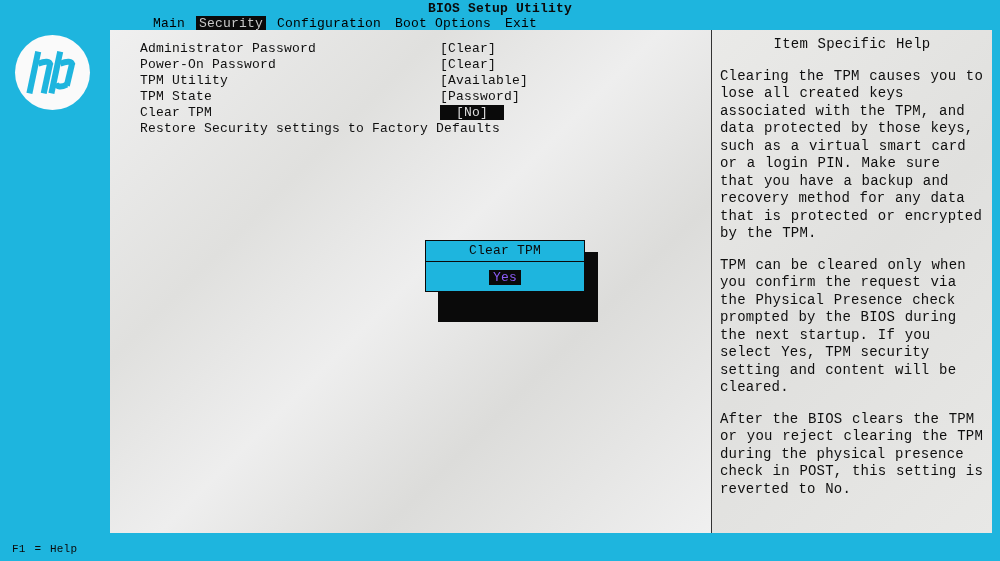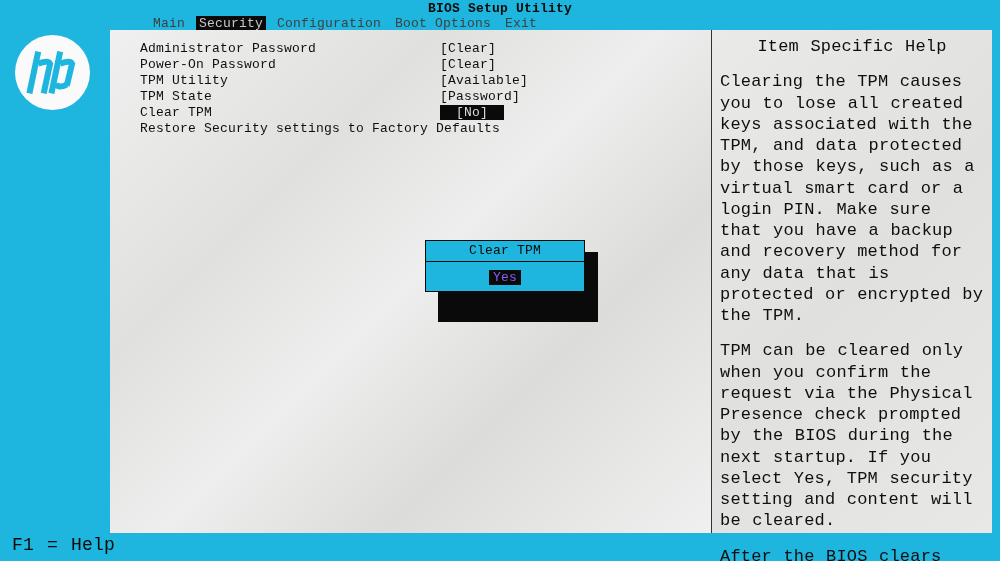--- a/index.html
+++ b/index.html
@@ -24,21 +24,21 @@
     padding-top: 1px;
   }
   .menu-bar {
     height: 16px;
     padding-left: 150px;
     display: flex;
     gap: 8px;
     align-items: center;
   }
   .menu-item {
-    color: #404040;
+    color: #000000;
     padding: 0 3px;
   }
   .menu-item.active {
     background: #0a0a0a;
     color: #c8c8c8;
   }
   .content {
     position: absolute;
     left: 110px;
     right: 8px;
@@ -63,21 +63,21 @@
   .main-panel {
     flex: 1;
     padding: 10px 30px;
     position: relative;
     border-right: 1px solid #333;
     background: linear-gradient(135deg, #f0f0f0 0%, #e0e0de 30%, #eeeeee 50%, #dcdcda 70%, #f0f0f0 100%);
   }
   .help-panel {
     width: 280px;
     padding: 6px 8px;
-    font-size: 17px;
+    font-size: 14px;
     line-height: 1.25;
     word-spacing: 1px;
     background: linear-gradient(135deg, #eaeae8 0%, #e0e0de 50%, #e8e8e6 100%);
   }
   .help-title {
     text-align: center;
     margin-bottom: 14px;
   }
   .help-para { margin-bottom: 14px; }
   .settings-row {
@@ -90,21 +90,21 @@
   .settings-value.selected {
     background: #0a0a0a;
     color: #dcdcdc;
     padding: 0 16px;
   }
   .footer {
     position: absolute;
     left: 12px;
     bottom: 6px;
     color: #0a0a0a;
-    font-size: 18px;
+    font-size: 11px;
     word-spacing: 2px;
   }
   .dialog-shadow {
     position: absolute;
     left: 438px;
     top: 252px;
     width: 160px;
     height: 70px;
     background: #0a0a0a;
   }

